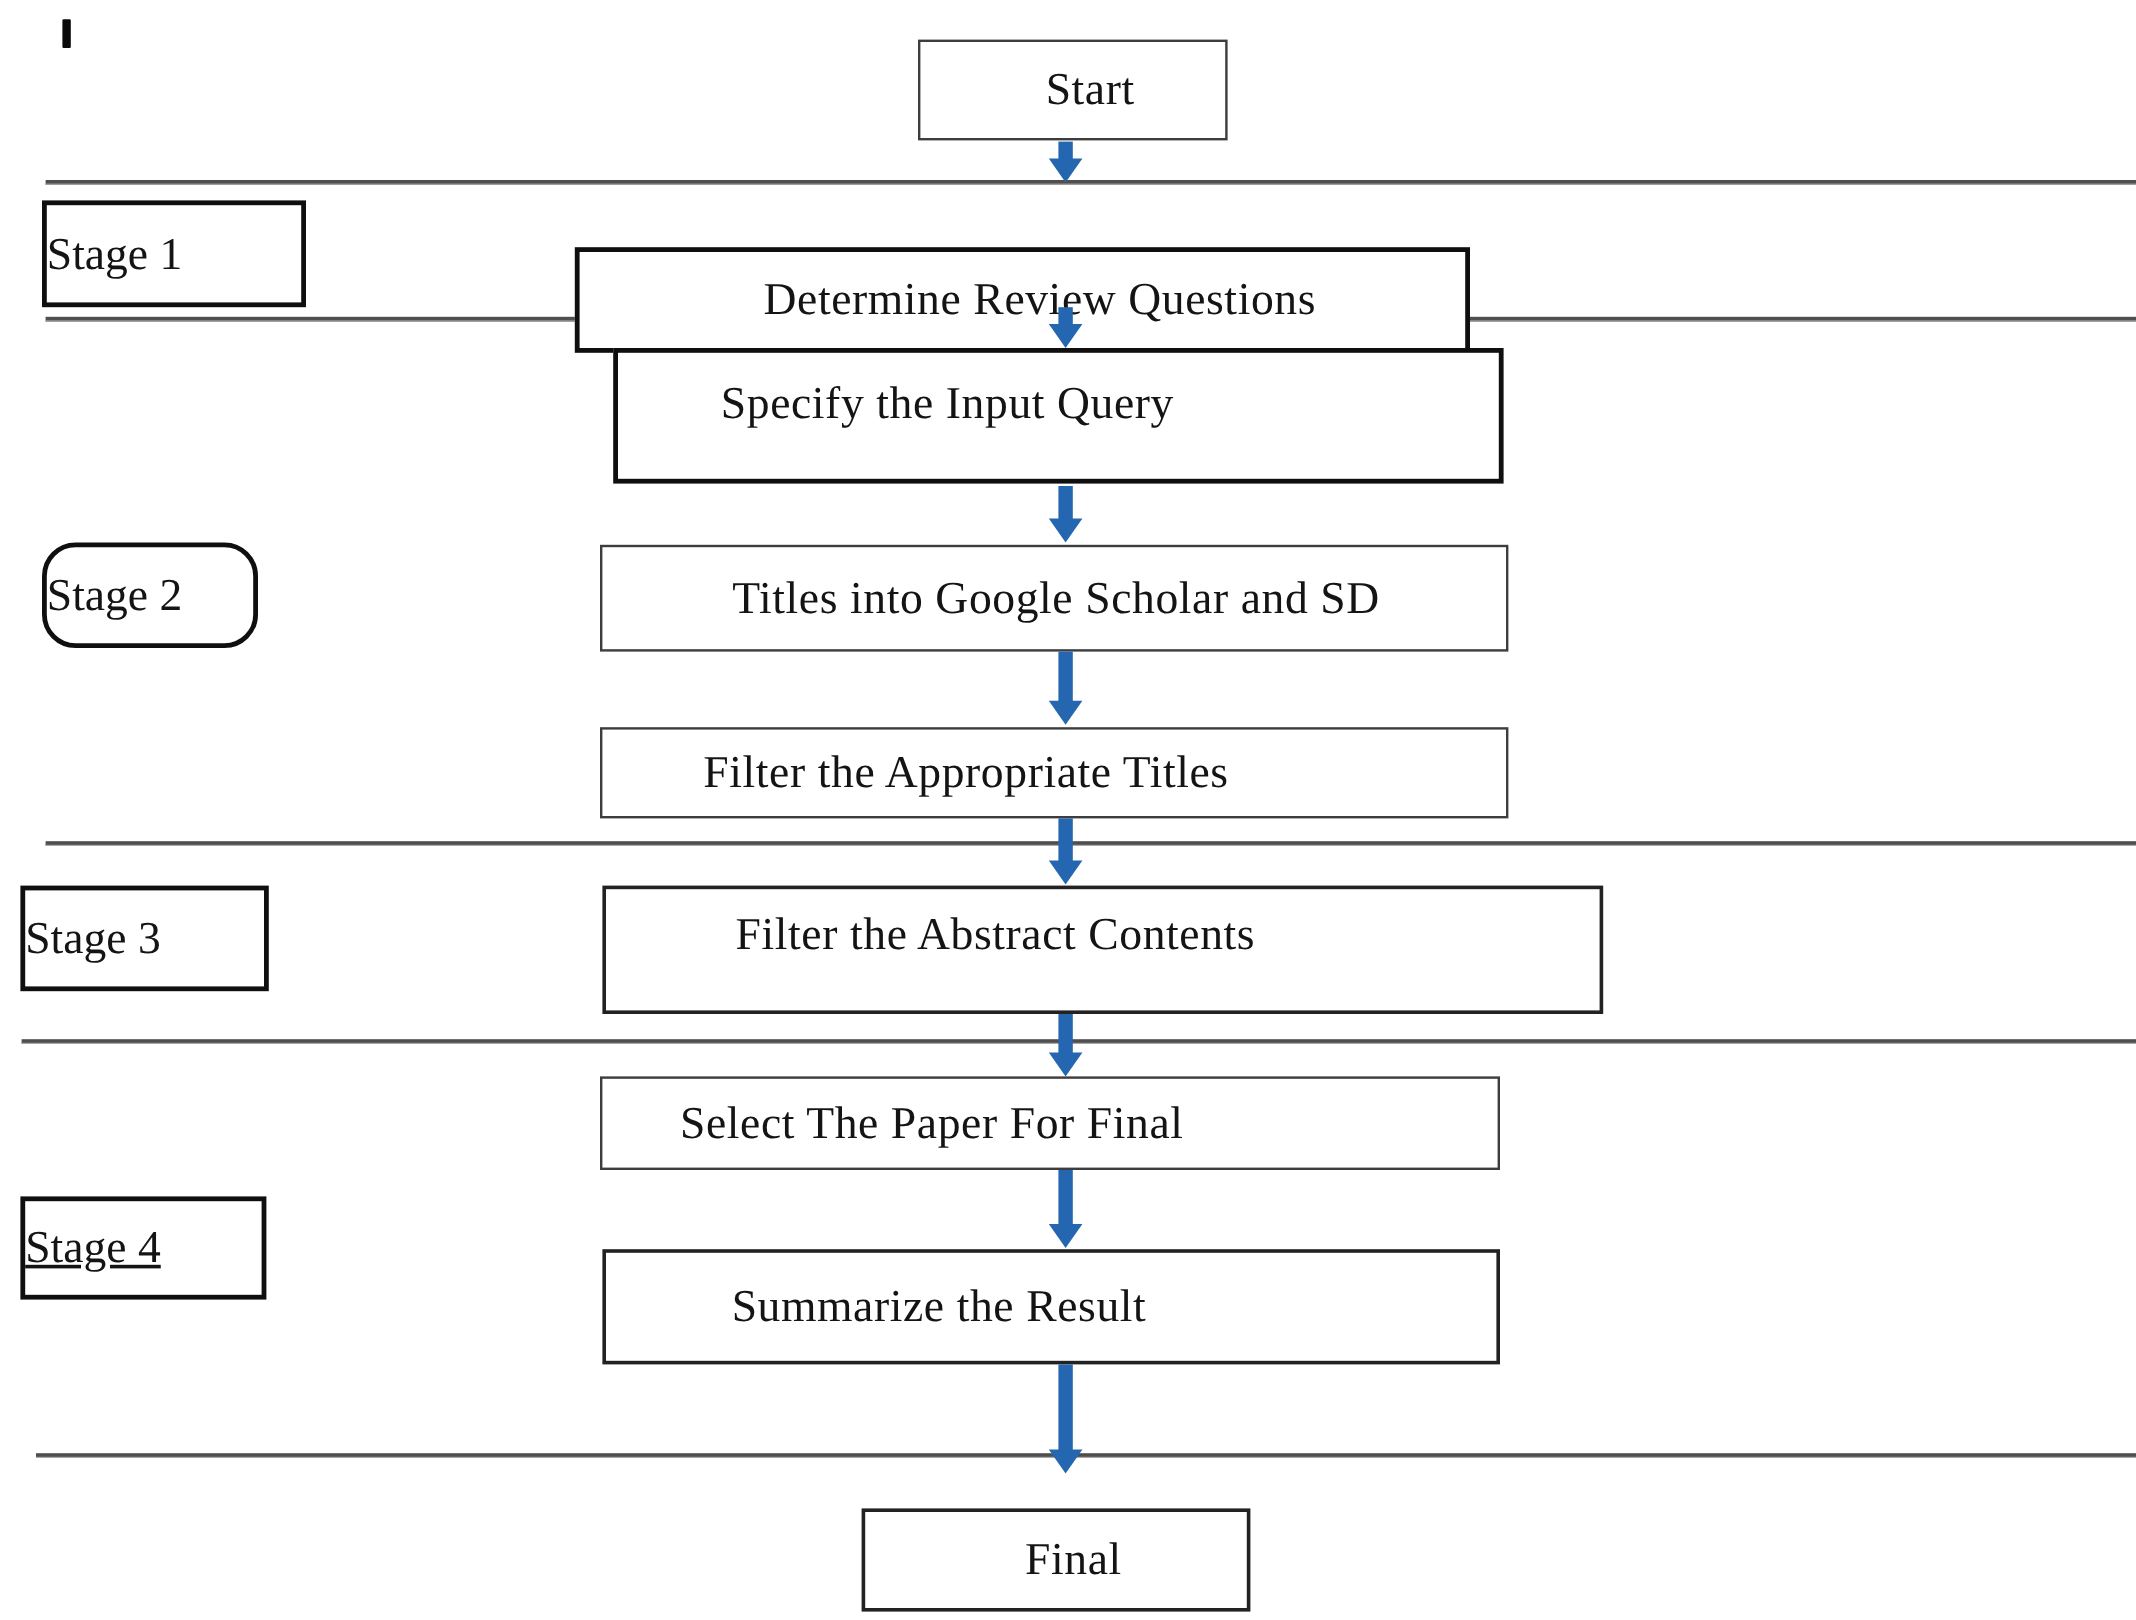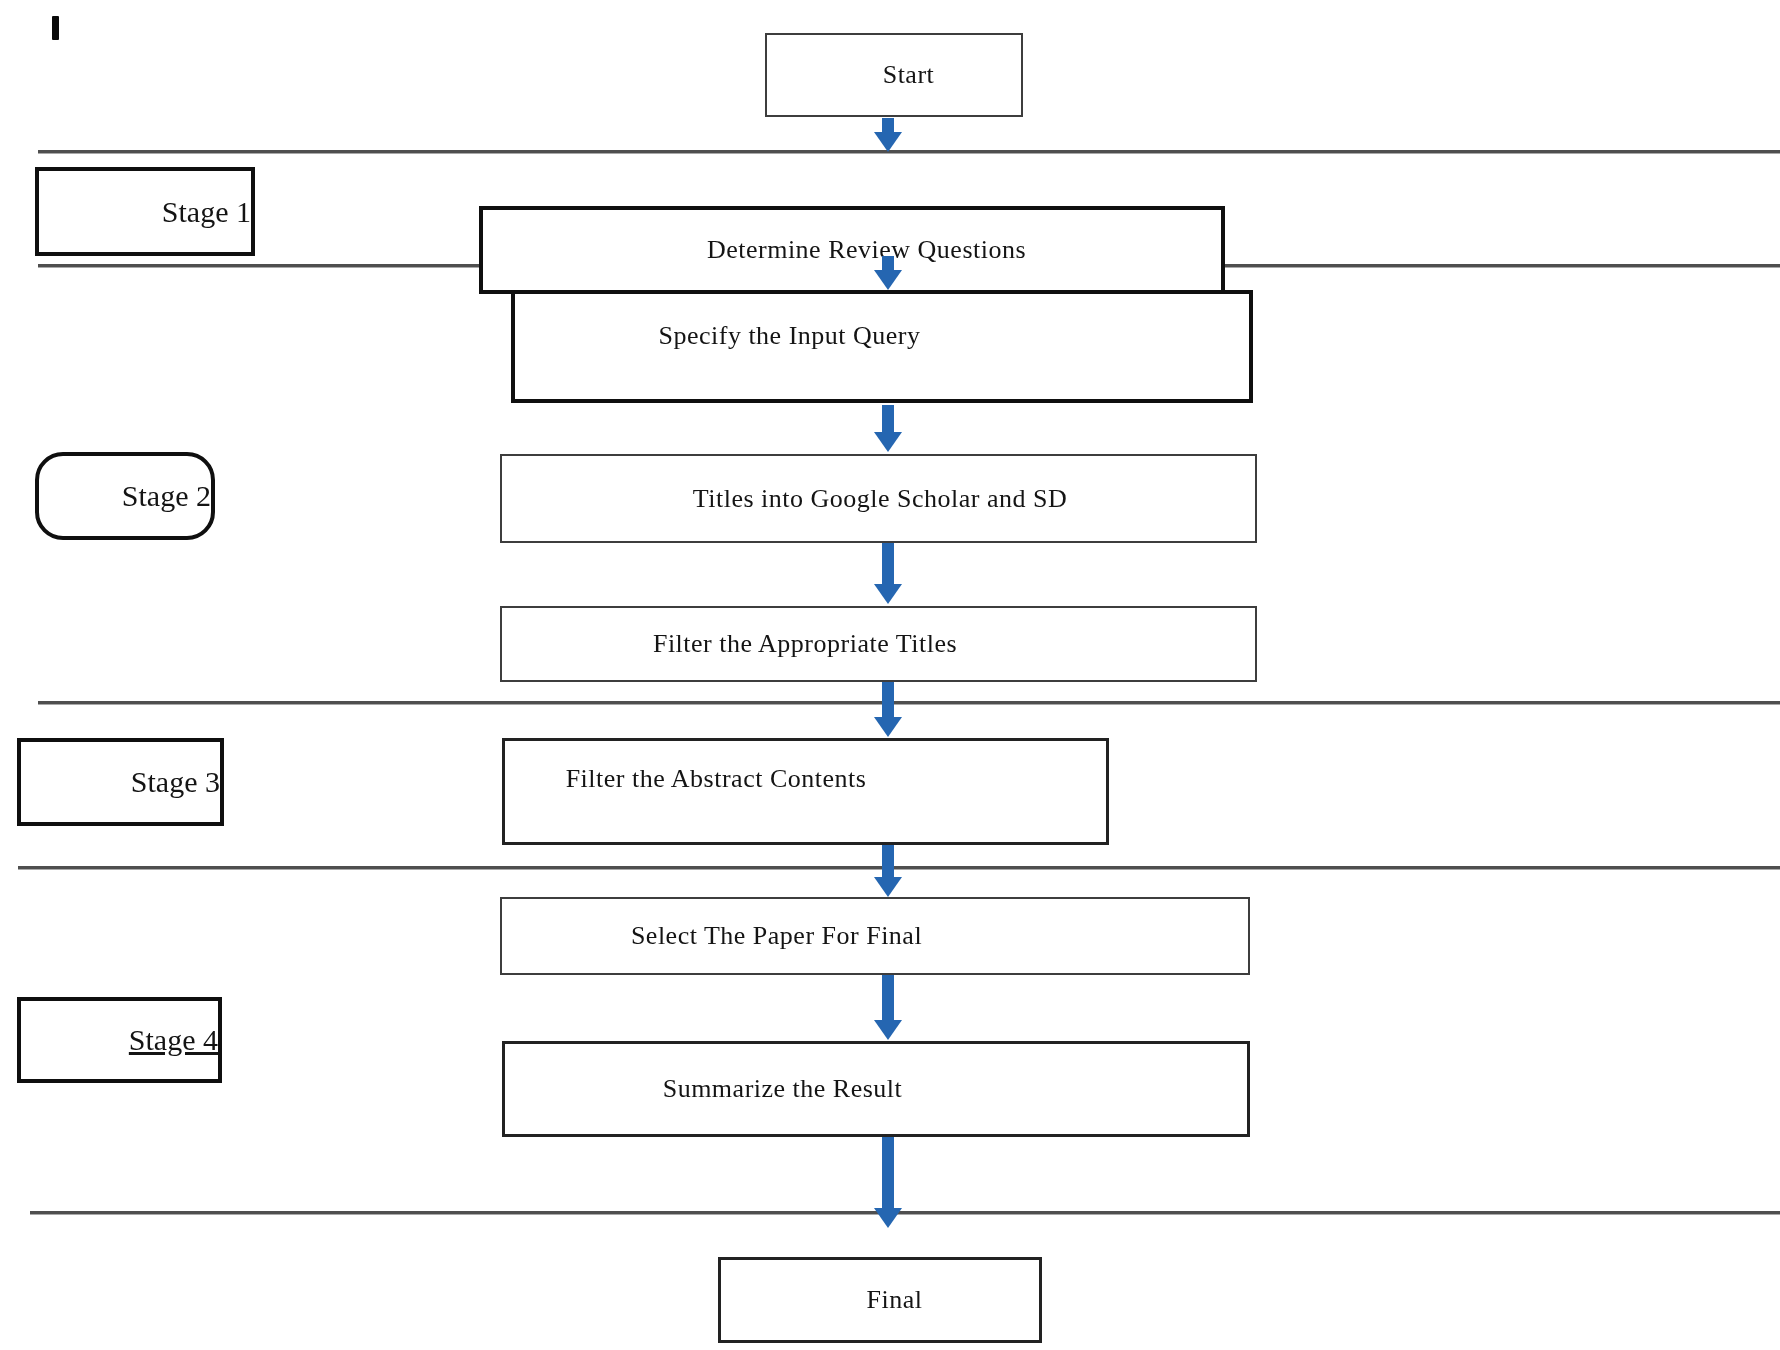--- a/index.html
+++ b/index.html
@@ -10,47 +10,47 @@
     font-family:"Liberation Serif","DejaVu Serif",serif;
     color:#141414;
     overflow:hidden;
   }
   
   .node{
     position:absolute;
     background:#fff;
     display:flex;align-items:center;justify-content:center;
     text-align:center;
-    font-size:26px;
+    font-size:38px;
     letter-spacing:0.5px;
     box-sizing:border-box;
     white-space:nowrap;
     padding-left:29px;
   }
   .b-thin{border:2px solid #3d3d3d;}
   .b-mid{border:3px solid #222222;}
   .b-thick{border:4px solid #0f0f0f;}
 
   #node-start           {left:765px;top:33px;  width:258px;height:84px;}
   #node-determine       {left:479px;top:170px; width:746px;height:88px;margin-top:36px;}
   #node-specify         {left:511px;top:290px; width:742px;height:113px;padding-right:214px;padding-bottom:22px;}
   #node-search          {left:500px;top:454px; width:757px;height:89px; padding-right:26px;}
   #node-filter-titles   {left:500px;top:606px; width:757px;height:76px; padding-right:176px;}
-  #node-filter-abstract {left:502px;top:738px; width:607px;height:107px;padding-right:208px;padding-bottom:26px;text-align:center;}
+  #node-filter-abstract {left:502px;top:738px; width:834px;height:107px;padding-right:208px;padding-bottom:26px;text-align:center;}
   #node-select-paper    {left:500px;top:897px; width:750px;height:78px; padding-right:226px;}
   #node-summarize       {left:502px;top:1041px;width:748px;height:96px; padding-right:216px;text-align:right;}
   #node-final           {left:718px;top:1245px;width:324px;height:86px;margin-top:12px;}
 
   
   .stage{
     position:absolute;
     background:#fff;
     border:4px solid #0f0f0f;
-    display:flex;align-items:center;justify-content:flex-end;
-    font-size:30px;
+    display:flex;align-items:center;justify-content:flex-start;
+    font-size:38px;
     box-sizing:border-box;
   }
   #stage-1{left:35px;top:167px;width:220px;height:89px;}
   #stage-2{left:35px;top:452px;width:180px;height:88px;border-radius:28px;}
   #stage-3{left:17px;top:738px;width:207px;height:88px;}
   #stage-4{left:17px;top:997px;width:205px;height:86px;text-decoration:underline;}
 
   
   .hline{
     position:absolute;right:0;height:3px;

